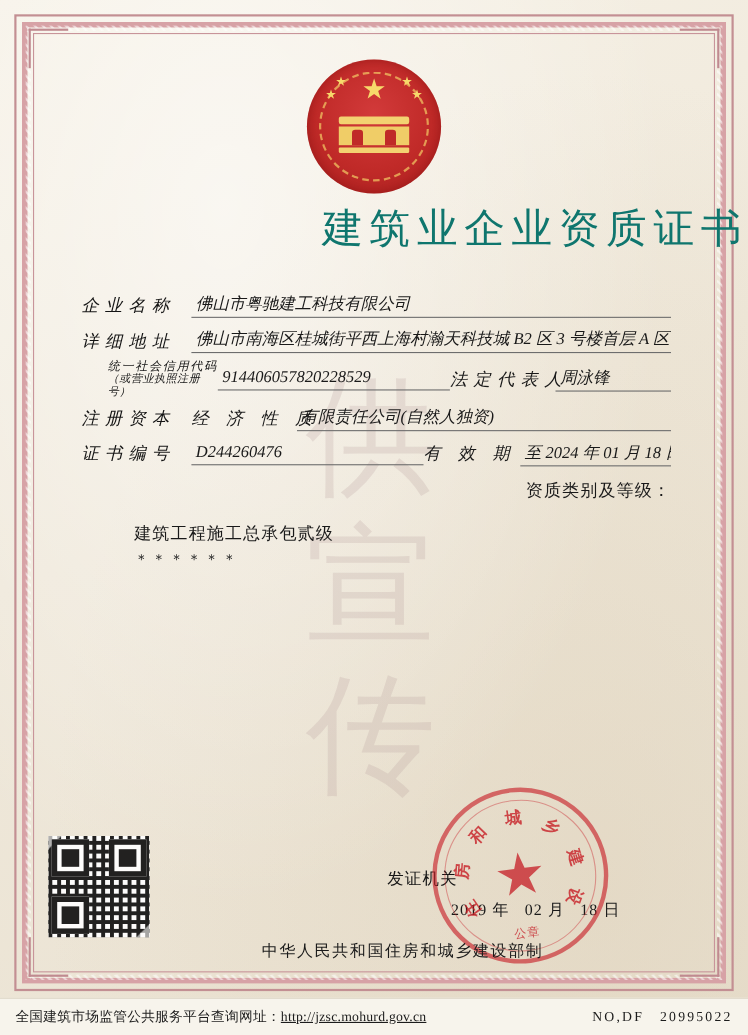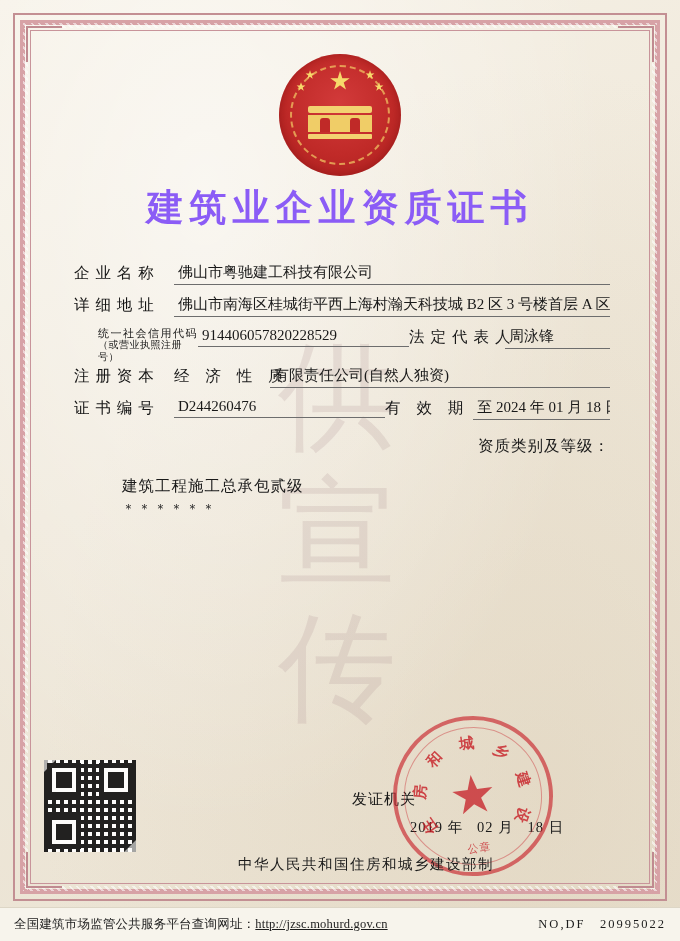--- a/index.html
+++ b/index.html
@@ -163,26 +163,26 @@
     width: 96px; height: 96px;
     border-radius: 50%;
     border: 2px dashed rgba(247,217,107,0.65);
   }
 
   
   .title {
     position: absolute;
     left: 0; right: 0;
     top: 183px;
-    text-align: center;
+    text-align: right;
     font-size: 37px;
     letter-spacing: 6px;
-    color: #8b5cf6;
+    color: #0f766e;
     font-family: "Liberation Serif", serif;
-    font-weight: bold;
+    font-weight: normal;
   }
   .subtitle {
     position: absolute;
     left: 0; right: 0;
     top: 232px;
     text-align: center;
     font-size: 17px;
     letter-spacing: 2px;
     color: #222;
   }
@@ -191,23 +191,24 @@
   .fields {
     position: absolute;
     left: 74px;
     top: 263px;
     width: 536px;
     font-size: 15.5px;
     color: #191919;
   }
   .row {
     display: flex;
-    align-items: flex-start;
+    align-items: center;
     min-height: 30px;
     margin-bottom: 2px;
+    font-style: italic;
   }
   .lbl {
     flex: 0 0 auto;
     font-size: 15.5px;
     color: #141414;
     letter-spacing: 1px;
     white-space: nowrap;
   }
   .lbl.w1 { width: 100px; }
   .lbl2 {

